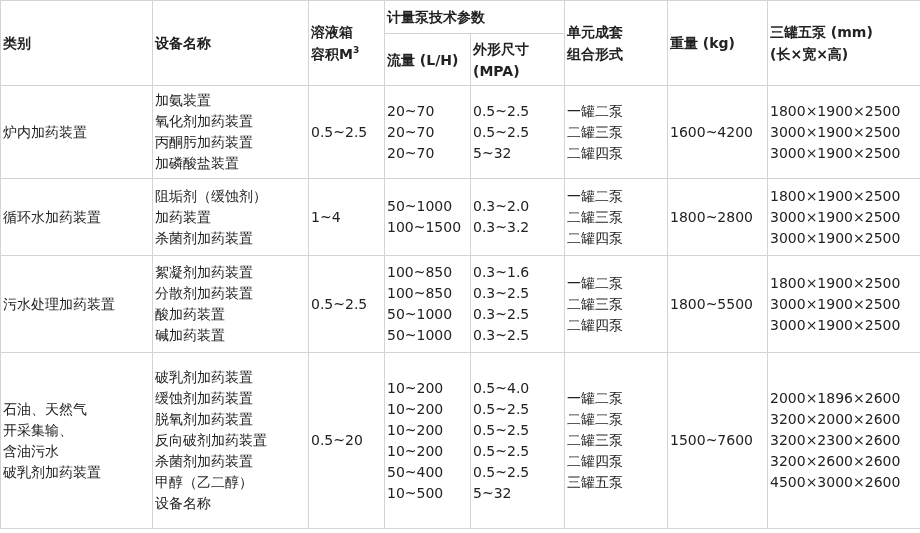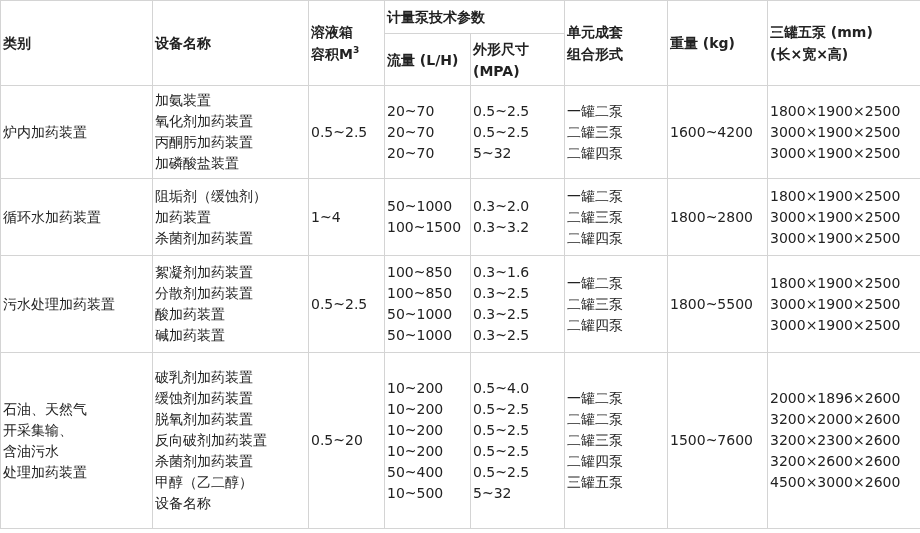--- a/index.html
+++ b/index.html
@@ -122,21 +122,21 @@
     <td><span>1800~5500</span></td>
     <td><span class="ml">1800×1900×2500
 3000×1900×2500
 3000×1900×2500</span></td>
   </tr>
 
   <tr style="height:176px">
     <td><span class="ml">石油、天然气
 开采集输、
 含油污水
-处理加药装置</span></td>
+破乳剂加药装置</span></td>
     <td><span class="ml">破乳剂加药装置
 缓蚀剂加药装置
 脱氧剂加药装置
 反向破剂加药装置
 杀菌剂加药装置
 甲醇（乙二醇）
 设备名称</span></td>
     <td><span>0.5~20</span></td>
     <td><span class="ml">10~200
 10~200

